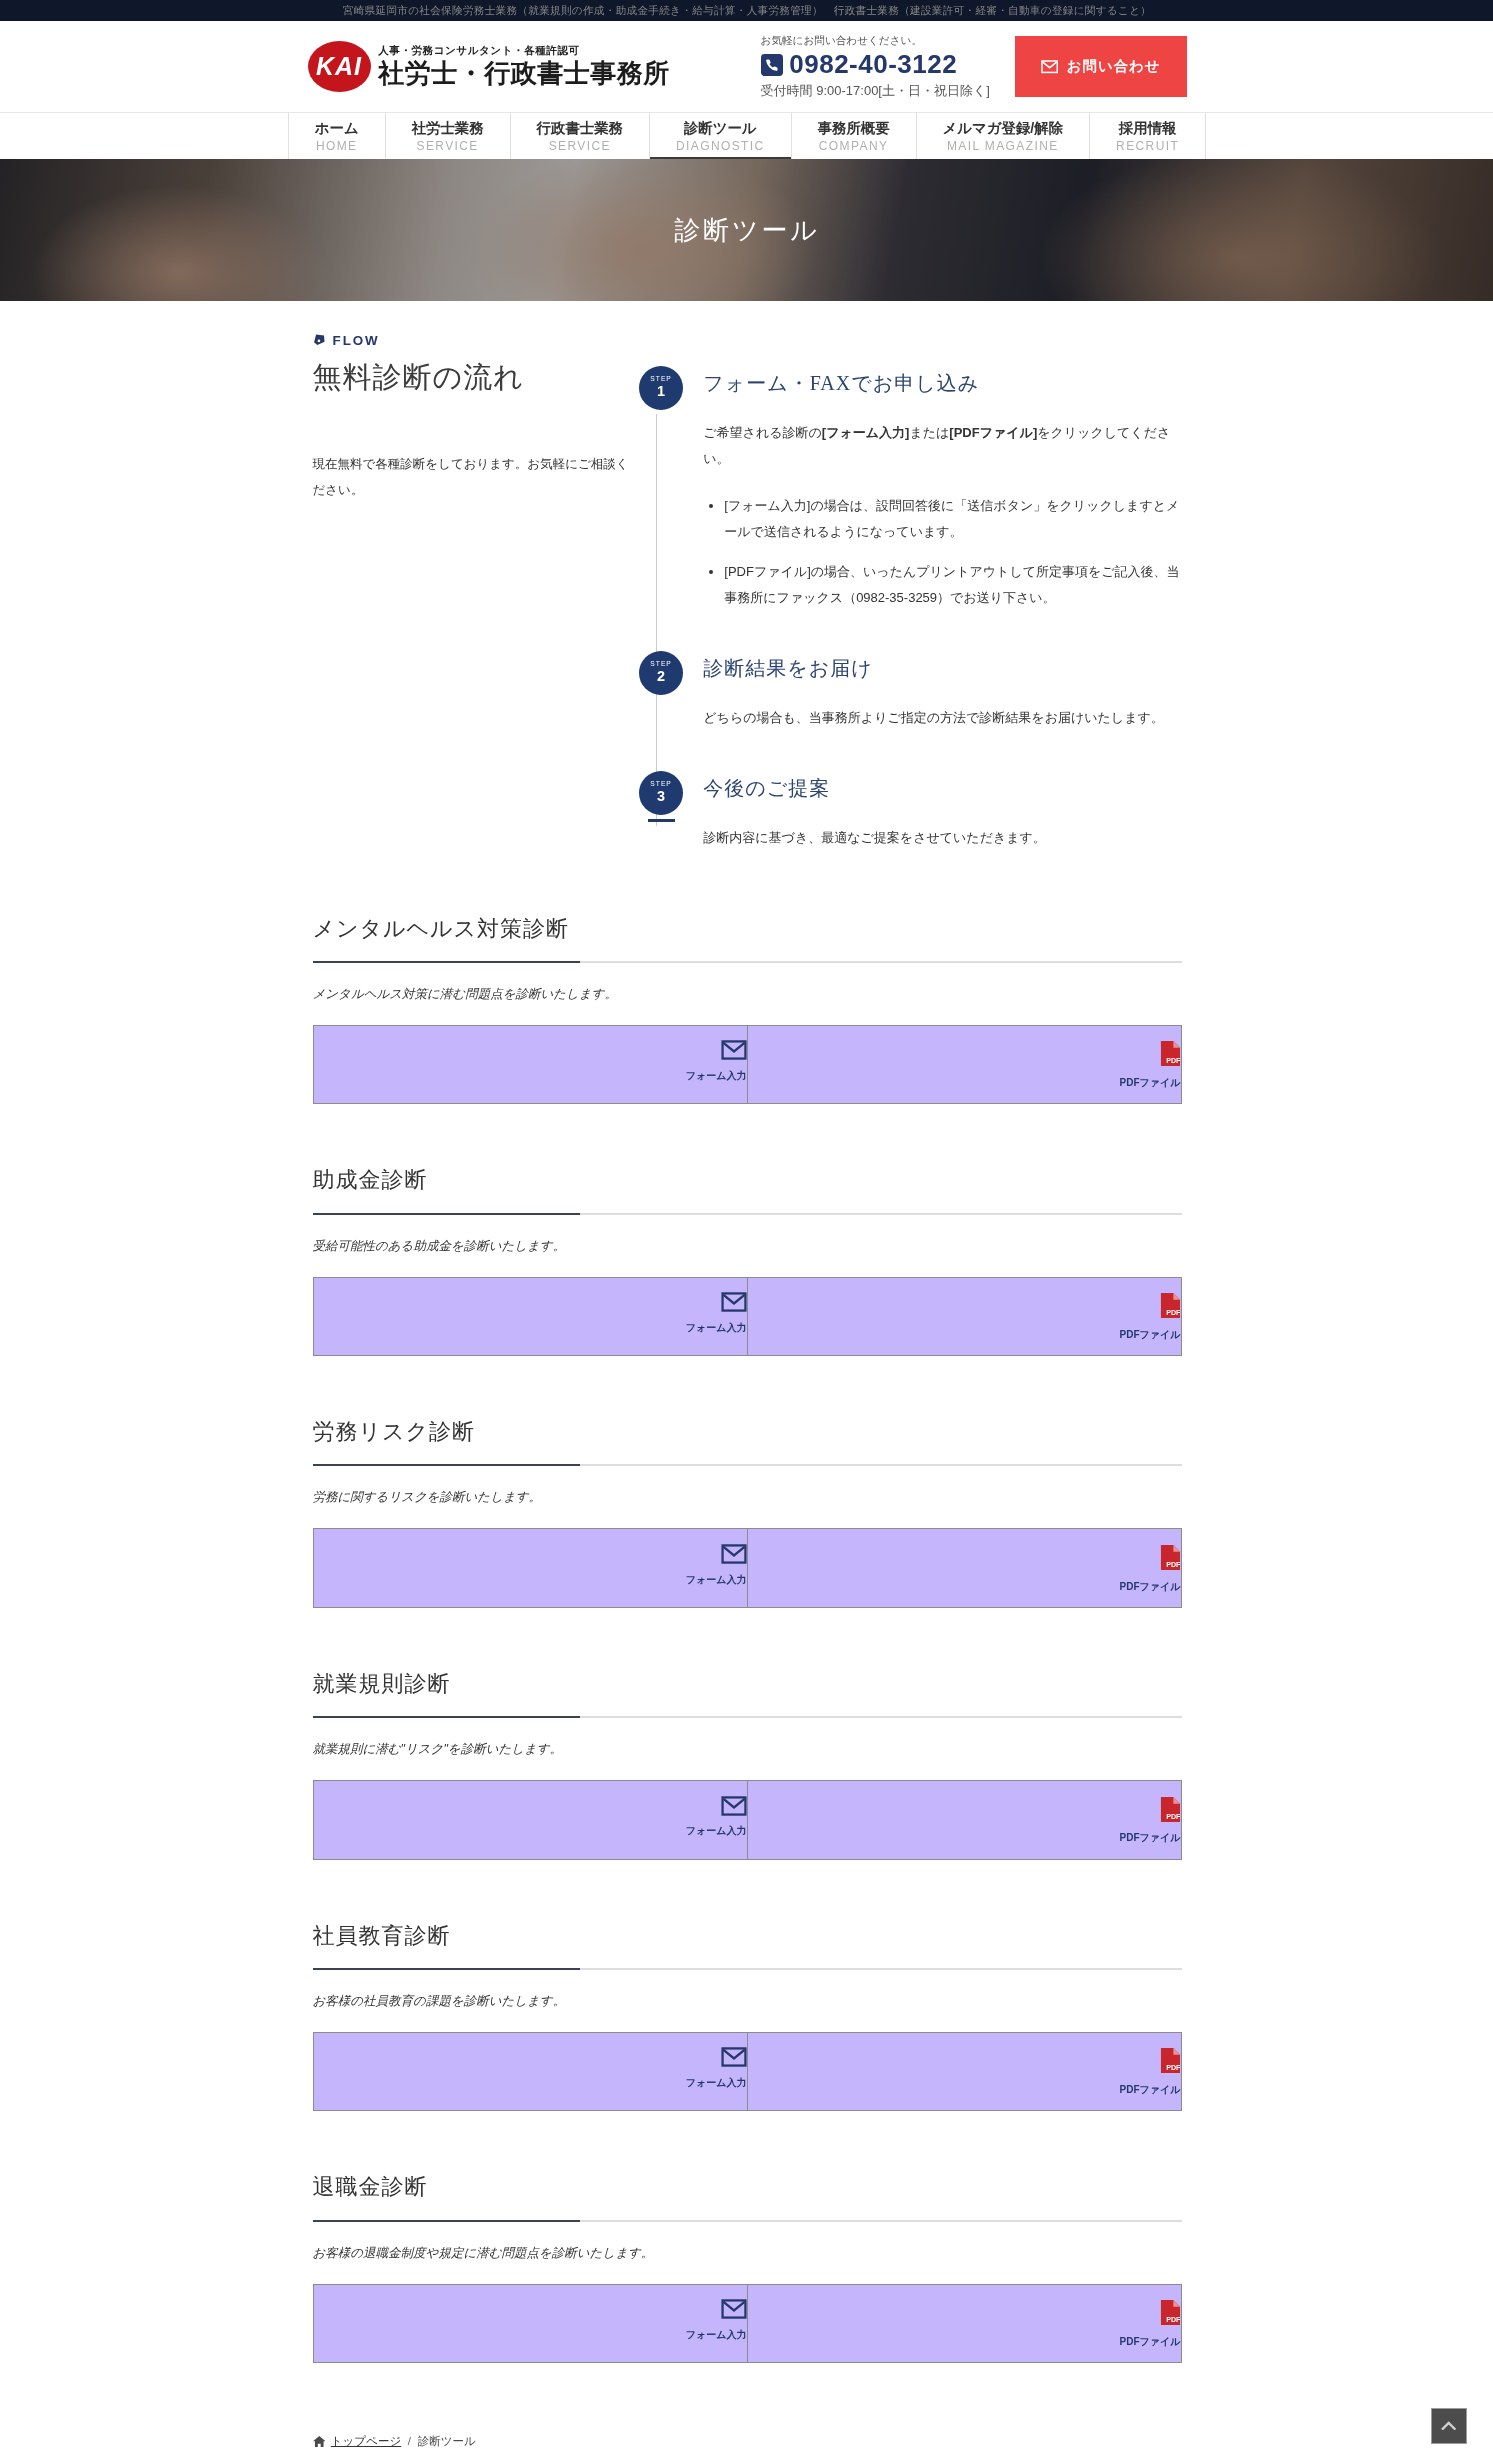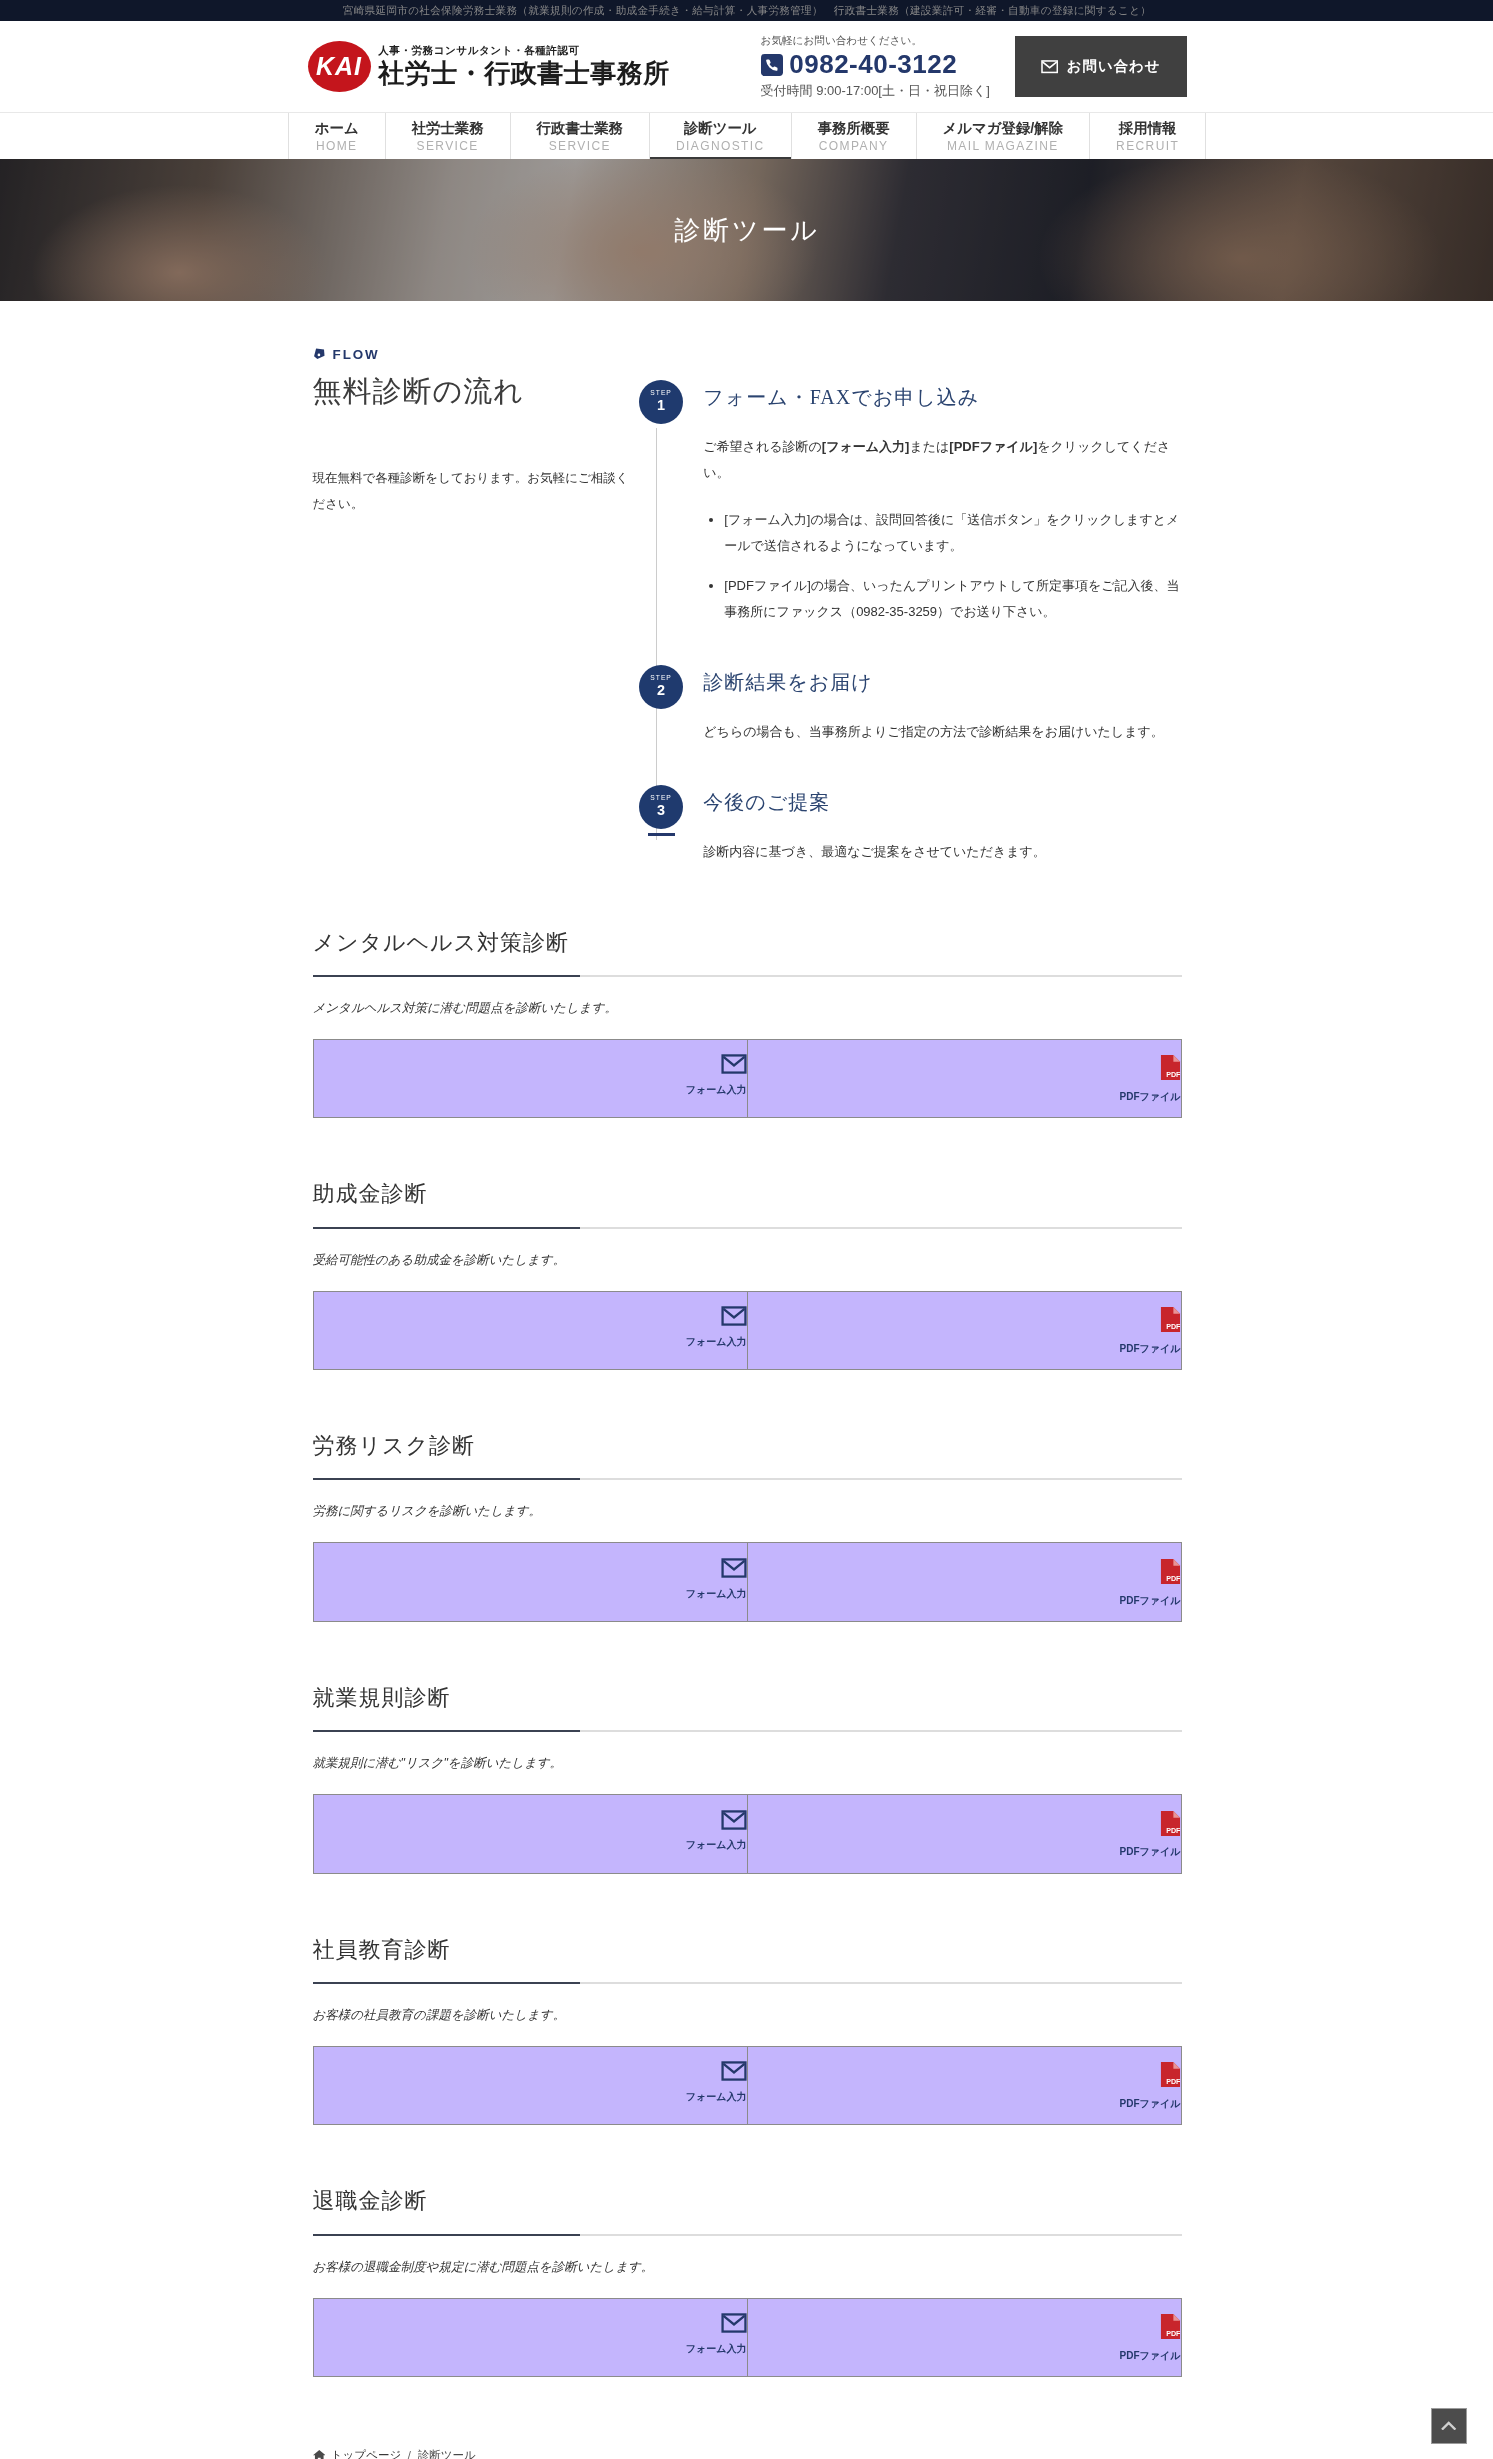--- a/index.html
+++ b/index.html
@@ -23,21 +23,21 @@
   .brand-text { margin-left:7.7px; }
   .brand-tagline { font-size:10.6px; font-weight:bold; color:#222; letter-spacing:0.5px; }
   .brand-name { font-size:26px; font-weight:bold; color:#1c1c1c; letter-spacing:0.5px; line-height:1.2; }
   .header-right { display:flex; align-items:center; }
   .tel-block { text-align:left; margin-right:25px; }
   .tel-note { font-size:10.6px; color:#555; margin-bottom:1.9px; }
   .tel-row { display:flex; align-items:center; cursor:pointer; }
   .tel-icon { width:22px; height:22px; margin-right:6.7px; flex:none; }
   .tel-number { font-size:26px; font-weight:bold; color:#24386b; letter-spacing:0.5px; }
   .tel-hours { font-size:13px; color:#555; margin-top:1.9px; }
-  .contact-btn { background:#404040; color:#fff; border:none; cursor:pointer;
+  .contact-btn { background:#ef4444; color:#fff; border:none; cursor:pointer;
     font-size:14.4px; font-weight:bold; letter-spacing:1px; padding:0 26px; height:61px;
     display:flex; align-items:center; font-family:inherit;justify-content:center; }
   .contact-btn svg { margin-right:8.6px; }
 
   
   .nav { border-top:1px solid #e8e8e8; }
   .nav-list { display:flex; justify-content:center; list-style:none; }
   .nav-item { padding:6.7px 26px 5.8px; border-left:1px solid #e0e0e0; text-align:center; cursor:pointer; position:relative; }
   .nav-item:last-child { border-right:1px solid #e0e0e0; }
   .nav-label { font-size:14.4px; font-weight:bold; color:#333; display:block; }
@@ -50,21 +50,21 @@
       radial-gradient(211px 125px at 12% 80%, rgba(214,170,138,.85), rgba(214,170,138,0) 70%),
       radial-gradient(250px 144px at 43% 65%, rgba(222,183,152,.9), rgba(222,183,152,0) 70%),
       radial-gradient(288px 154px at 83% 70%, rgba(196,152,116,.7), rgba(196,152,116,0) 70%),
       linear-gradient(100deg,#2e2b2a 0%,#6b5b4c 14%,#d8cec2 30%,#efe9e0 38%,#b09a83 50%,#3c3a40 60%,#23252c 72%,#7c6450 86%,#4a3a2d 100%);
   }
   .hero::before { content:""; position:absolute; inset:0; background:rgba(22,22,28,.38); }
   .hero-title { position:absolute; left:0; right:0; top:50%; transform:translateY(-50%);
     text-align:center; color:#fff; font-size:26px; letter-spacing:2.9px; z-index:1; }
 
   
-  .flow { display:flex; padding-top:46px;justify-content:flex-end; }
+  .flow { display:flex; padding-top:32px;justify-content:flex-end; }
   .flow-left { width:317px; flex:none; }
   .flow-eyebrow { display:flex; align-items:center; color:#24386b; font-size:13.4px; letter-spacing:1.9px; font-weight:bold; }
   .flow-eyebrow svg { margin-right:6.7px; }
   .flow-title { font-size:29px; color:#3c3c3c; font-weight:normal; margin-top:9.6px; letter-spacing:1px; }
   .flow-lead { font-size:12.5px; color:#333; line-height:2.1; margin-top:53px; }
   .flow-steps { flex:1; padding-left:4.8px; position:relative; margin-top:37px; }
   .flow-steps::before { content:""; position:absolute; left:26px; top:44px; bottom:25px; width:1px; background:#ccc; }
   .step { position:relative; padding-left:69px; margin-bottom:44px; }
   .step:last-child { margin-bottom:0; }
   .step-circle { position:absolute; left:4.8px; top:-3.8px; width:44px; height:44px; border-radius:50%;

